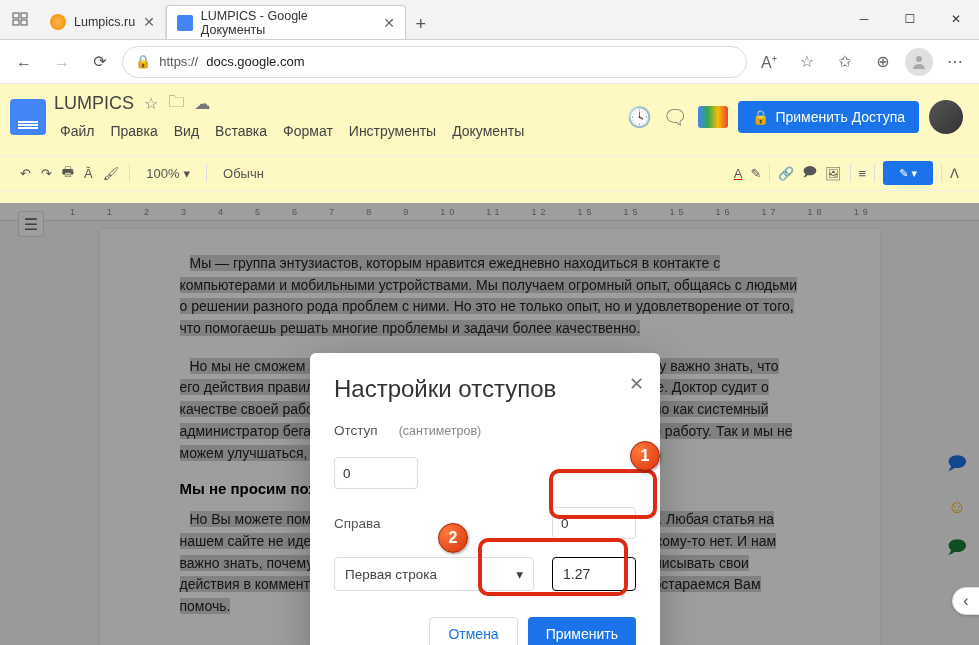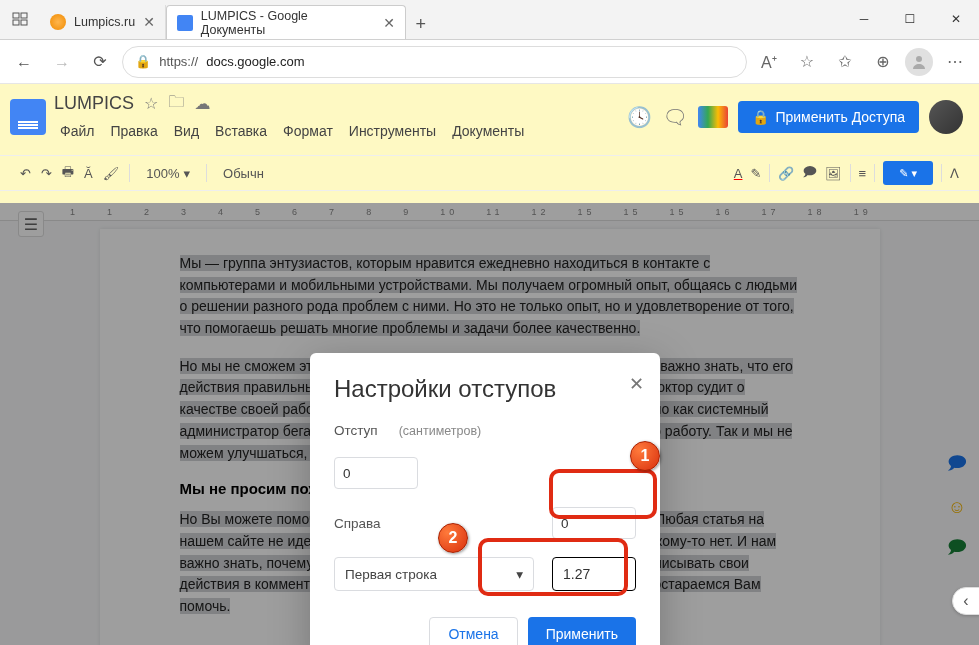--- a/index.html
+++ b/index.html
@@ -45,21 +45,21 @@
 .toolbar .box { padding: 3px 6px; display:flex; align-items:flex-end; gap:4px; }
 .toolbar .right { margin-left:auto; display:flex; gap:8px; align-items:center; }
 .pen-btn { background:#1a73e8; color:#fff; width:50px; height:24px; border-radius:3px; display:flex; align-items:center; justify-content:center; gap:3px; font-size:11px; }
 
 .ruler-area { position: relative; background: #f8f9fa; flex: 1; overflow: hidden; }
 .ruler { height: 18px; background: #fff; border-bottom: 1px solid #ddd; font-size: 9px; color: #888; display:flex; align-items:center; padding-left: 70px; letter-spacing: 4px; }
 .ruler span { margin-right: 28px; }
 
 .page { margin: 8px auto 0; width: 780px; background: #fff; min-height: 460px; padding: 24px 80px; position: relative; box-shadow: 0 0 4px rgba(0,0,0,0.1); }
 .page p { font-size: 14px; line-height: 1.55; color: #222; margin-bottom: 16px; }
-.page p .hl { background: #d0d2d5; }
+.page p .hl { background: #d0d2d5; margin-left: 10px; }
 .page h4 { font-size: 15px; font-weight: bold; margin-bottom: 12px; }
 
 .left-outline { position:absolute; left:18px; top:8px; width:26px; height:26px; border:1px solid #ddd; border-radius:3px; display:flex; align-items:center; justify-content:center; color:#666; background:#fff; }
 
 .side-tools { position: absolute; right: 10px; top: 250px; display: flex; flex-direction: column; gap: 18px; align-items: center; }
 .side-tools div { width: 24px; height: 24px; display:flex; align-items:center; justify-content:center; font-size:18px; }
 
 .show-btn { position:absolute; right:-1px; bottom:30px; width:28px; height:28px; background:#fff; border:1px solid #ddd; border-radius:50% 0 0 50%; display:flex; align-items:center; justify-content:center; color:#555; box-shadow: 0 1px 3px rgba(0,0,0,0.2); }
 
 

